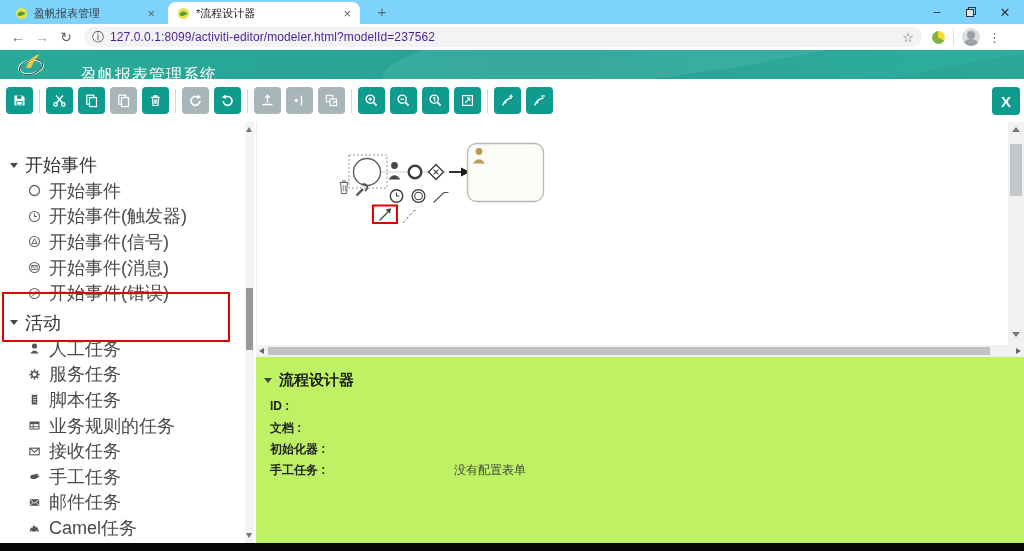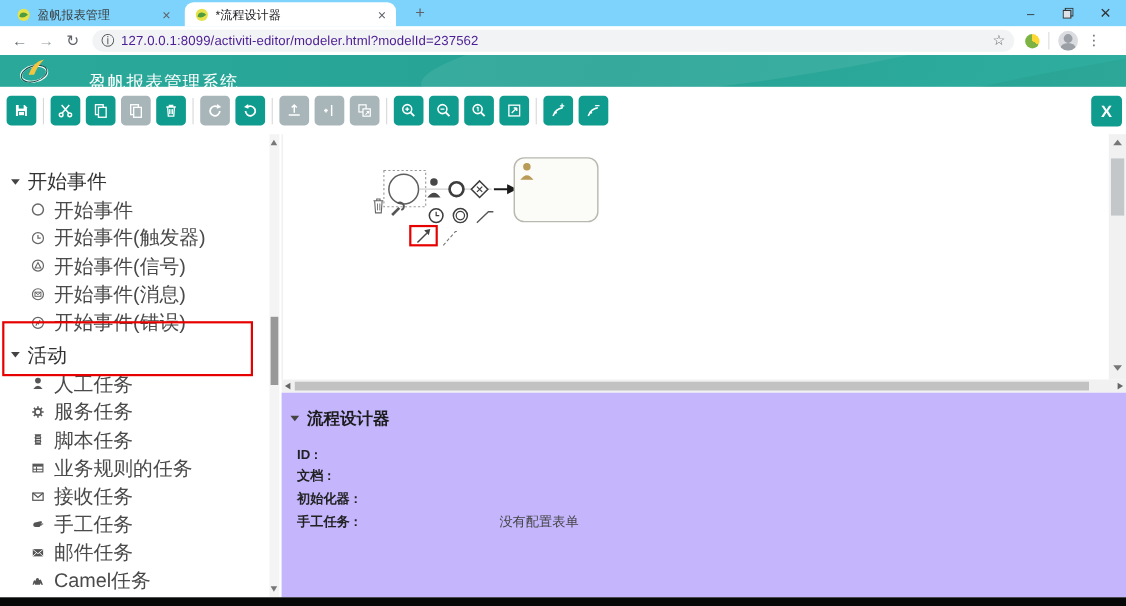--- a/index.html
+++ b/index.html
@@ -91,27 +91,27 @@
   #hscroll { left:256px; top:345px; width:768px; height:12px; background:#f1f1f1; }
   .sb-left { position:absolute; left:3px; top:3px; width:0; height:0;
      border-top:3.5px solid transparent; border-bottom:3.5px solid transparent;
      border-right:5px solid #666; }
   .sb-right { position:absolute; right:3px; top:3px; width:0; height:0;
      border-top:3.5px solid transparent; border-bottom:3.5px solid transparent;
      border-left:5px solid #666; }
   #hthumb { position:absolute; left:12px; top:2px; width:722px; height:8px; background:#c2c2c2; }
 
   
-  #props { left:256px; top:357px; width:768px; height:186px; background:#c4b5fd;
+  #props { left:256px; top:357px; width:768px; height:186px; background:#bef264;
            color:#222; }
   #props-header { position:absolute; left:8px; top:14px; display:flex; align-items:center;
                   gap:7px; font-size:15px; font-weight:bold; color:#1c1c1c; }
   .pcol { position:absolute; top:42px; font-size:12px; }
   #pcol-left { left:14px; } #pcol-right { left:384px; }
-  .prow { display:flex; height:21px; align-items:flex-end; }
+  .prow { display:flex; height:21px; align-items:flex-start; }
   #pcol-left .plabel { width:184px; font-weight:bold; }
   #pcol-right .plabel { width:118px; font-weight:bold; }
   .pvalue { color:#444; }
 
   #bottom-strip { left:0; top:543px; width:1024px; height:8px; background:#060807; }
 </style>
 </head>
 <body>
 
 <div id="tabstrip" class="abs">

